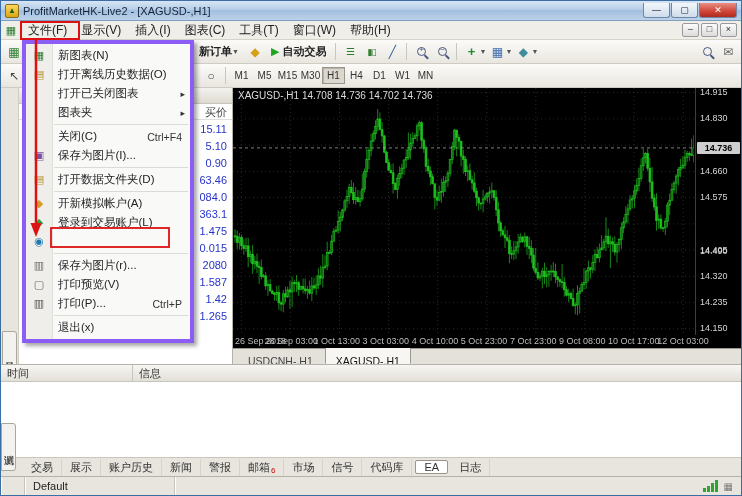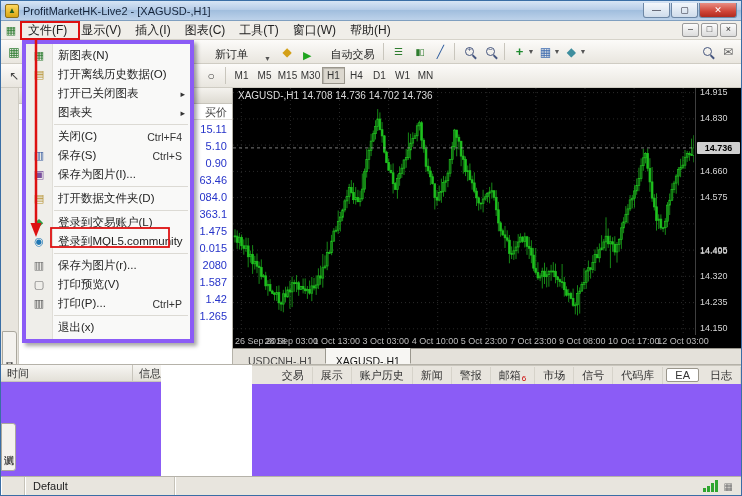--- a/index.html
+++ b/index.html
@@ -25,21 +25,21 @@
   .mb-ctrls{margin-left:auto;display:flex;gap:2px;padding-right:2px;}
   .mb-ctrl{width:17px;height:14px;border:1px solid #9a9a9a;background:linear-gradient(#fcfcfc,#dcdcdc);
     font-size:9px;line-height:11px;text-align:center;color:#333;border-radius:2px;}
 
   
   .toolbar{height:24px;flex:none;display:flex;align-items:center;background:linear-gradient(#fcfbf9,#e9e6df);
     border-bottom:1px solid #cfccc3;padding:0 3px;gap:1px;}
   .tbi{width:20px;height:20px;display:flex;align-items:center;justify-content:center;font-size:12px;border-radius:2px;flex:none;}
   .car{font-size:7px;color:#555;margin-left:-3px;width:7px;flex:none;}
   .sep-v{width:1px;height:17px;background:#c9c6bd;margin:0 3px;flex:none;}
-  .tb-label-btn{display:flex;align-items:flex-end;gap:19px;padding:0 5px;height:20px;font-size:11px;color:#222;white-space:nowrap;}
+  .tb-label-btn{display:flex;align-items:center;gap:3px;padding:0 5px;height:20px;font-size:11px;color:#222;white-space:nowrap;font-weight:bold;}
   .g-green{color:#2e7d32}.g-tan{color:#b5912f}.g-blue{color:#3f6db0}.g-steel{color:#55708f}
   .g-gold{color:#d4a017}.g-teal{color:#3e8e9e}.g-play{color:#1fa51f;font-size:11px}
   .g-plus{color:#1f8a2f;font-weight:bold;font-size:13px}
   .g-candles{font-size:9px;letter-spacing:-1px;color:#2f7d2f}
   .g-line{color:#2f5d9e}
   .mag{position:relative;width:9px;height:9px;border:1.5px solid #45557e;border-radius:50%;}
   .mag::after{content:"";position:absolute;width:5px;height:1.5px;background:#45557e;transform:rotate(45deg);right:-4px;bottom:-2px;}
   .mag .pm{position:absolute;left:0;right:0;top:-3px;text-align:center;font-size:8px;color:#45557e;}
   .tf{min-width:23px;height:17px;font-size:10px;display:flex;align-items:center;justify-content:center;color:#333;border:1px solid transparent;flex:none;}
   .tf.active{background:#dcd8cf;border:1px solid #9a968c;box-shadow:inset 1px 1px 1px rgba(0,0,0,.18);}
@@ -69,21 +69,21 @@
   .paxis{width:46px;flex:none;position:relative;border-left:1px solid #3f3f3f;font-size:9px;color:#d6d6d6;}
   .pl{position:absolute;left:4px;}
   .cur{position:absolute;left:1px;right:1px;background:#cfcfcf;color:#000;text-align:center;font-size:9px;font-weight:bold;padding:1px 0;border-radius:1px;}
   .taxis{height:13px;flex:none;position:relative;font-size:9px;color:#bdbdbd;background:#000;}
   .tl{position:absolute;top:1px;white-space:nowrap;}
   .chart-tabs{height:16px;flex:none;background:#e4e1da;border-top:1px solid #9a978e;display:flex;align-items:flex-end;padding-left:4px;}
   .ct{height:15px;line-height:14px;padding:9px 10px;font-size:10.5px;color:#444;border:1px solid transparent;margin-right:1px;white-space:nowrap;}
   .ct.active{background:#f7f6f3;border:1px solid #9a978e;border-bottom-color:#f7f6f3;color:#111;}
 
   
-  .terminal{height:112px;flex:none;border-top:1px solid #b5b2a9;background:#8b5cf6;display:flex;position:relative;}
+  .terminal{height:112px;flex:none;border-top:1px solid #b5b2a9;background:#a16207;display:flex;flex-direction:column;position:relative;}
   .t-header{height:17px;flex:none;display:flex;background:linear-gradient(#f7f6f3,#e3e0d8);border-bottom:1px solid #c8c5bc;font-size:11px;color:#333;}
   .t-col1{width:132px;flex:none;padding-left:6px;line-height:16px;border-right:1px solid #c8c5bc;}
   .t-col2{flex:1;padding-left:6px;line-height:16px;}
   .t-body{flex:1;background:#fff;}
   .t-tabs{height:19px;flex:none;background:#e8e5de;border-top:1px solid #c8c5bc;display:flex;align-items:center;padding-left:22px;font-size:11px;color:#333;}
   .t-tab{padding:1px 8px;border-right:1px solid #d6d3ca;display:flex;align-items:flex-end;white-space:nowrap;}
   .t-tab.active{background:#fff;border:1px solid #9a968c;padding:0 8px;margin:0 3px;border-radius:2px;}
   .badge{font-size:8px;color:#c00;margin-left:1px;margin-top:4px;}
 
   
@@ -630,41 +630,39 @@
       <div class="menu-item">
         <span class="mi-label">图表夹</span>
         <span class="mi-sub">▸</span>
       </div>
       <div class="menu-sep"></div>
       <div class="menu-item">
         <span class="mi-label">关闭(C)</span>
         <span class="mi-short">Ctrl+F4</span>
       </div>
       <div class="menu-item">
-        <span class="mi-icon" style="color: rgb(51, 88, 158);">▥</span>
-        <span class="mi-label">保存(S)</span>
-        <span class="mi-short">Ctrl+S</span>
-      </div>
-      <div class="menu-item">
         <span class="mi-icon" style="color: rgb(122, 81, 158);">▣</span>
         <span class="mi-label">保存为图片(I)...</span>
       </div>
       <div class="menu-sep"></div>
       <div class="menu-item">
         <span class="mi-icon" style="color: rgb(181, 145, 47);">▤</span>
         <span class="mi-label">打开数据文件夹(D)</span>
       </div>
       <div class="menu-sep"></div>
       <div class="menu-item">
+        <span class="mi-icon" style="color: rgb(215, 155, 44);">◆</span>
+        <span class="mi-label">开新模拟帐户(A)</span>
+      </div>
+      <div class="menu-item">
         <span class="mi-icon" style="color: rgb(47, 158, 68);">◆</span>
         <span class="mi-label">登录到交易账户(L)</span>
       </div>
       <div class="menu-item">
         <span class="mi-icon" style="color: rgb(31, 119, 180);">◉</span>
-        <span class="mi-label">登录到MQL5.community</span>
       </div>
       <div class="menu-sep"></div>
       <div class="menu-item">
         <span class="mi-icon" style="color: rgb(107, 107, 107);">▥</span>
         <span class="mi-label">保存为图片(r)...</span>
       </div>
       <div class="menu-item">
         <span class="mi-icon" style="color: rgb(107, 107, 107);">▢</span>
         <span class="mi-label">打印预览(V)</span>
       </div>

